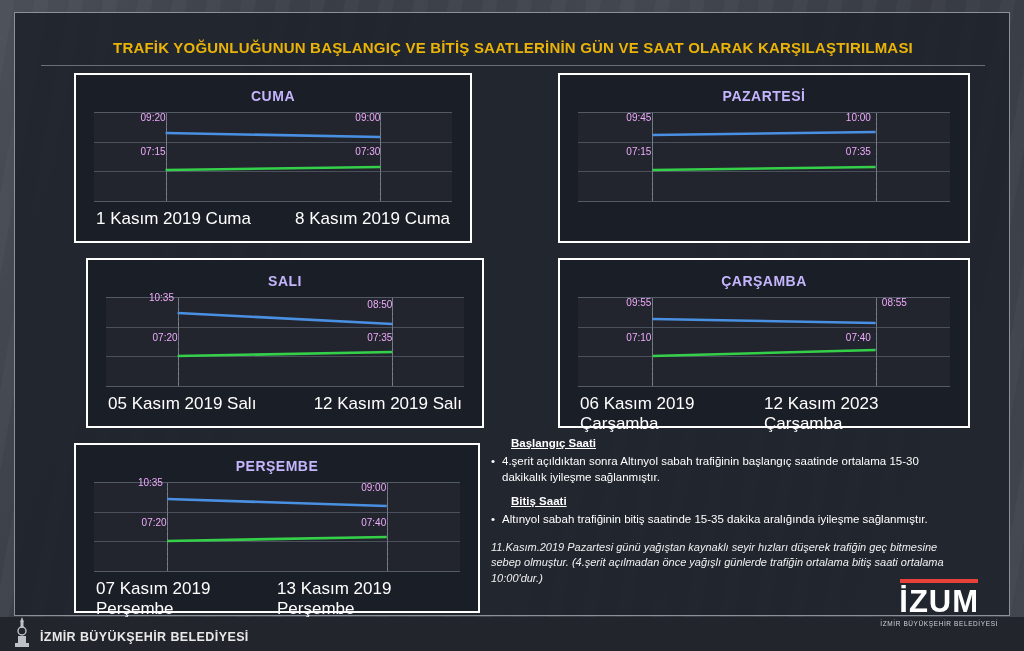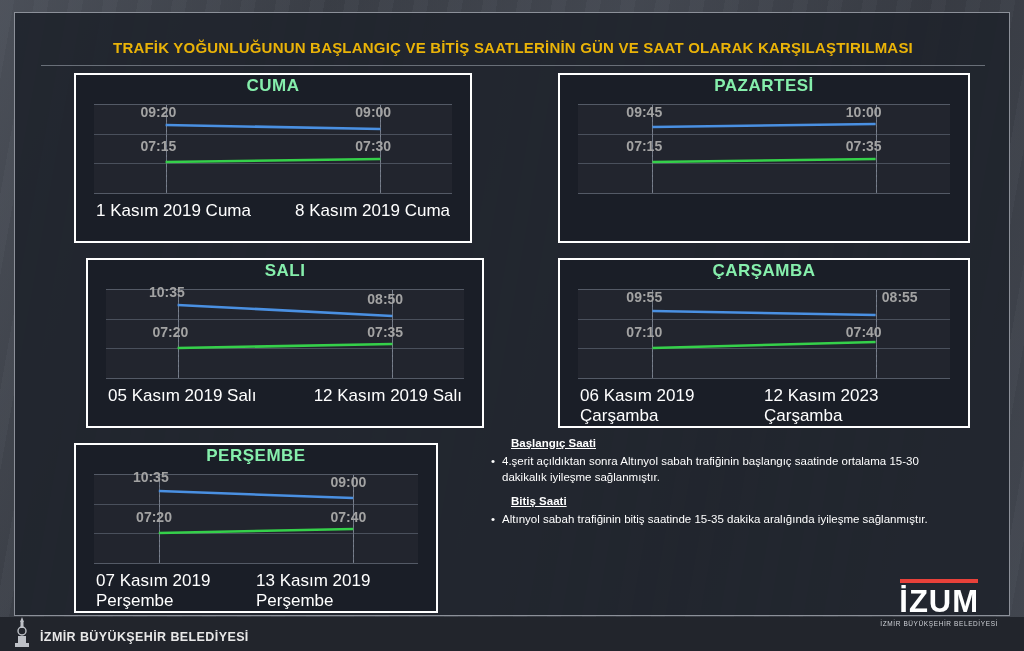--- a/index.html
+++ b/index.html
@@ -35,38 +35,38 @@
     position:absolute;left:26px;top:52px;width:944px;height:1px;background:#9aa0aa;opacity:.6;
   }
 
   .card{
     position:absolute;
     background:rgba(26,30,39,.95);
     border:2px solid #ffffff;
     box-sizing:border-box;
   }
   .card-title{
-    text-align:center;font-size:17px;font-weight:bold;letter-spacing:.5px;
-    margin-top:1px;color:#86efac;
+    text-align:center;font-size:14px;font-weight:bold;letter-spacing:.5px;
+    margin-top:13px;color:#c4b5fd;
   }
   .plot{
     position:relative;
     margin:8px 18px 0 18px;
     height:88px;
     border-top:1px solid #545a66;
     border-bottom:1px solid #545a66;
     background:rgba(255,255,255,.035);
   }
   .gridline{position:absolute;left:0;right:0;height:1px;background:#4a505c;}
   .vline{position:absolute;top:0;bottom:0;width:1px;background:#6e7582;
          background-image:linear-gradient(to bottom,#7a818e 50%,transparent 0);
          background-size:1px 5px;background-repeat:repeat-y;}
   svg.series{position:absolute;left:0;top:0;width:100%;height:100%;overflow:visible;}
   .lbl{
-    position:absolute;font-size:14px;font-weight:bold;color:#a3a3a3;white-space:nowrap;
+    position:absolute;font-size:10px;font-weight:normal;color:#f0abfc;white-space:nowrap;
   }
   .axis-row{
     display:flex;justify-content:space-between;
     margin:7px 20px 0 20px;font-size:11.5px;color:#ffffff;
   }
   .axis-row span{font-size:17px;}
 
   
   .notes{
     position:absolute;left:476px;top:424px;width:470px;color:#fff;
@@ -187,21 +187,21 @@
       <div class="lbl" style="left:72%;top:-1px;padding-left:36px;">08:55</div>
       <div class="lbl" style="left:13%;top:34px;">07:10</div>
       <div class="lbl" style="left:72%;top:34px;">07:40</div>
     </div>
     <div class="axis-row">
       <span>06 Kasım 2019 Çarşamba</span>
       <span>12 Kasım 2023 Çarşamba</span>
     </div>
   </div>
 
-  <div class="card" style="left:59px;top:430px;width:364px;height:170px;">
+  <div class="card" style="left:59px;top:430px;width:406px;height:170px;">
     <div class="card-title">PERŞEMBE</div>
     <div class="plot">
       <div class="gridline" style="top:29px;"></div>
       <div class="gridline" style="top:58px;"></div>
       <div class="vline" style="left:20%;"></div>
       <div class="vline" style="left:80%;"></div>
       <svg class="series" viewBox="0 0 100 88" preserveAspectRatio="none">
         <line x1="20" y1="16" x2="80" y2="23" stroke="#4a90e2" stroke-width="2.6" vector-effect="non-scaling-stroke"></line>
         <line x1="20" y1="58" x2="80" y2="54" stroke="#35d04a" stroke-width="2.6" vector-effect="non-scaling-stroke"></line>
       </svg>
@@ -220,20 +220,21 @@
     <div class="note-head">Başlangıç Saati</div>
     <div class="note-li">
       <span class="dot">•</span>
       <span>4.şerit açıldıktan sonra Altınyol sabah trafiğinin başlangıç saatinde ortalama 15-30 dakikalık iyileşme sağlanmıştır.</span>
     </div>
     <div class="note-head">Bitiş Saati</div>
     <div class="note-li">
       <span class="dot">•</span>
       <span>Altınyol sabah trafiğinin bitiş saatinde 15-35 dakika aralığında iyileşme sağlanmıştır.</span>
     </div>
+    <div class="note-ital">11.Kasım.2019 Pazartesi günü yağıştan kaynaklı seyir hızları düşerek trafiğin geç bitmesine sebep olmuştur. (4.şerit açılmadan önce yağışlı günlerde trafiğin ortalama bitiş saati ortalama 10:00'dur.)</div>
   </div>
 </div>
 
 <div class="footer-bar"></div>
 
 <svg class="muni-mark" viewBox="0 0 24 30">
   <polygon points="12,0 14,5 10,5" fill="#cfd2d8"></polygon>
   <rect x="10.5" y="5" width="3" height="6" fill="#cfd2d8"></rect>
   <circle cx="12" cy="14" r="4" fill="none" stroke="#cfd2d8" stroke-width="1.4"></circle>
   <rect x="8" y="19" width="8" height="11" fill="#cfd2d8"></rect>

